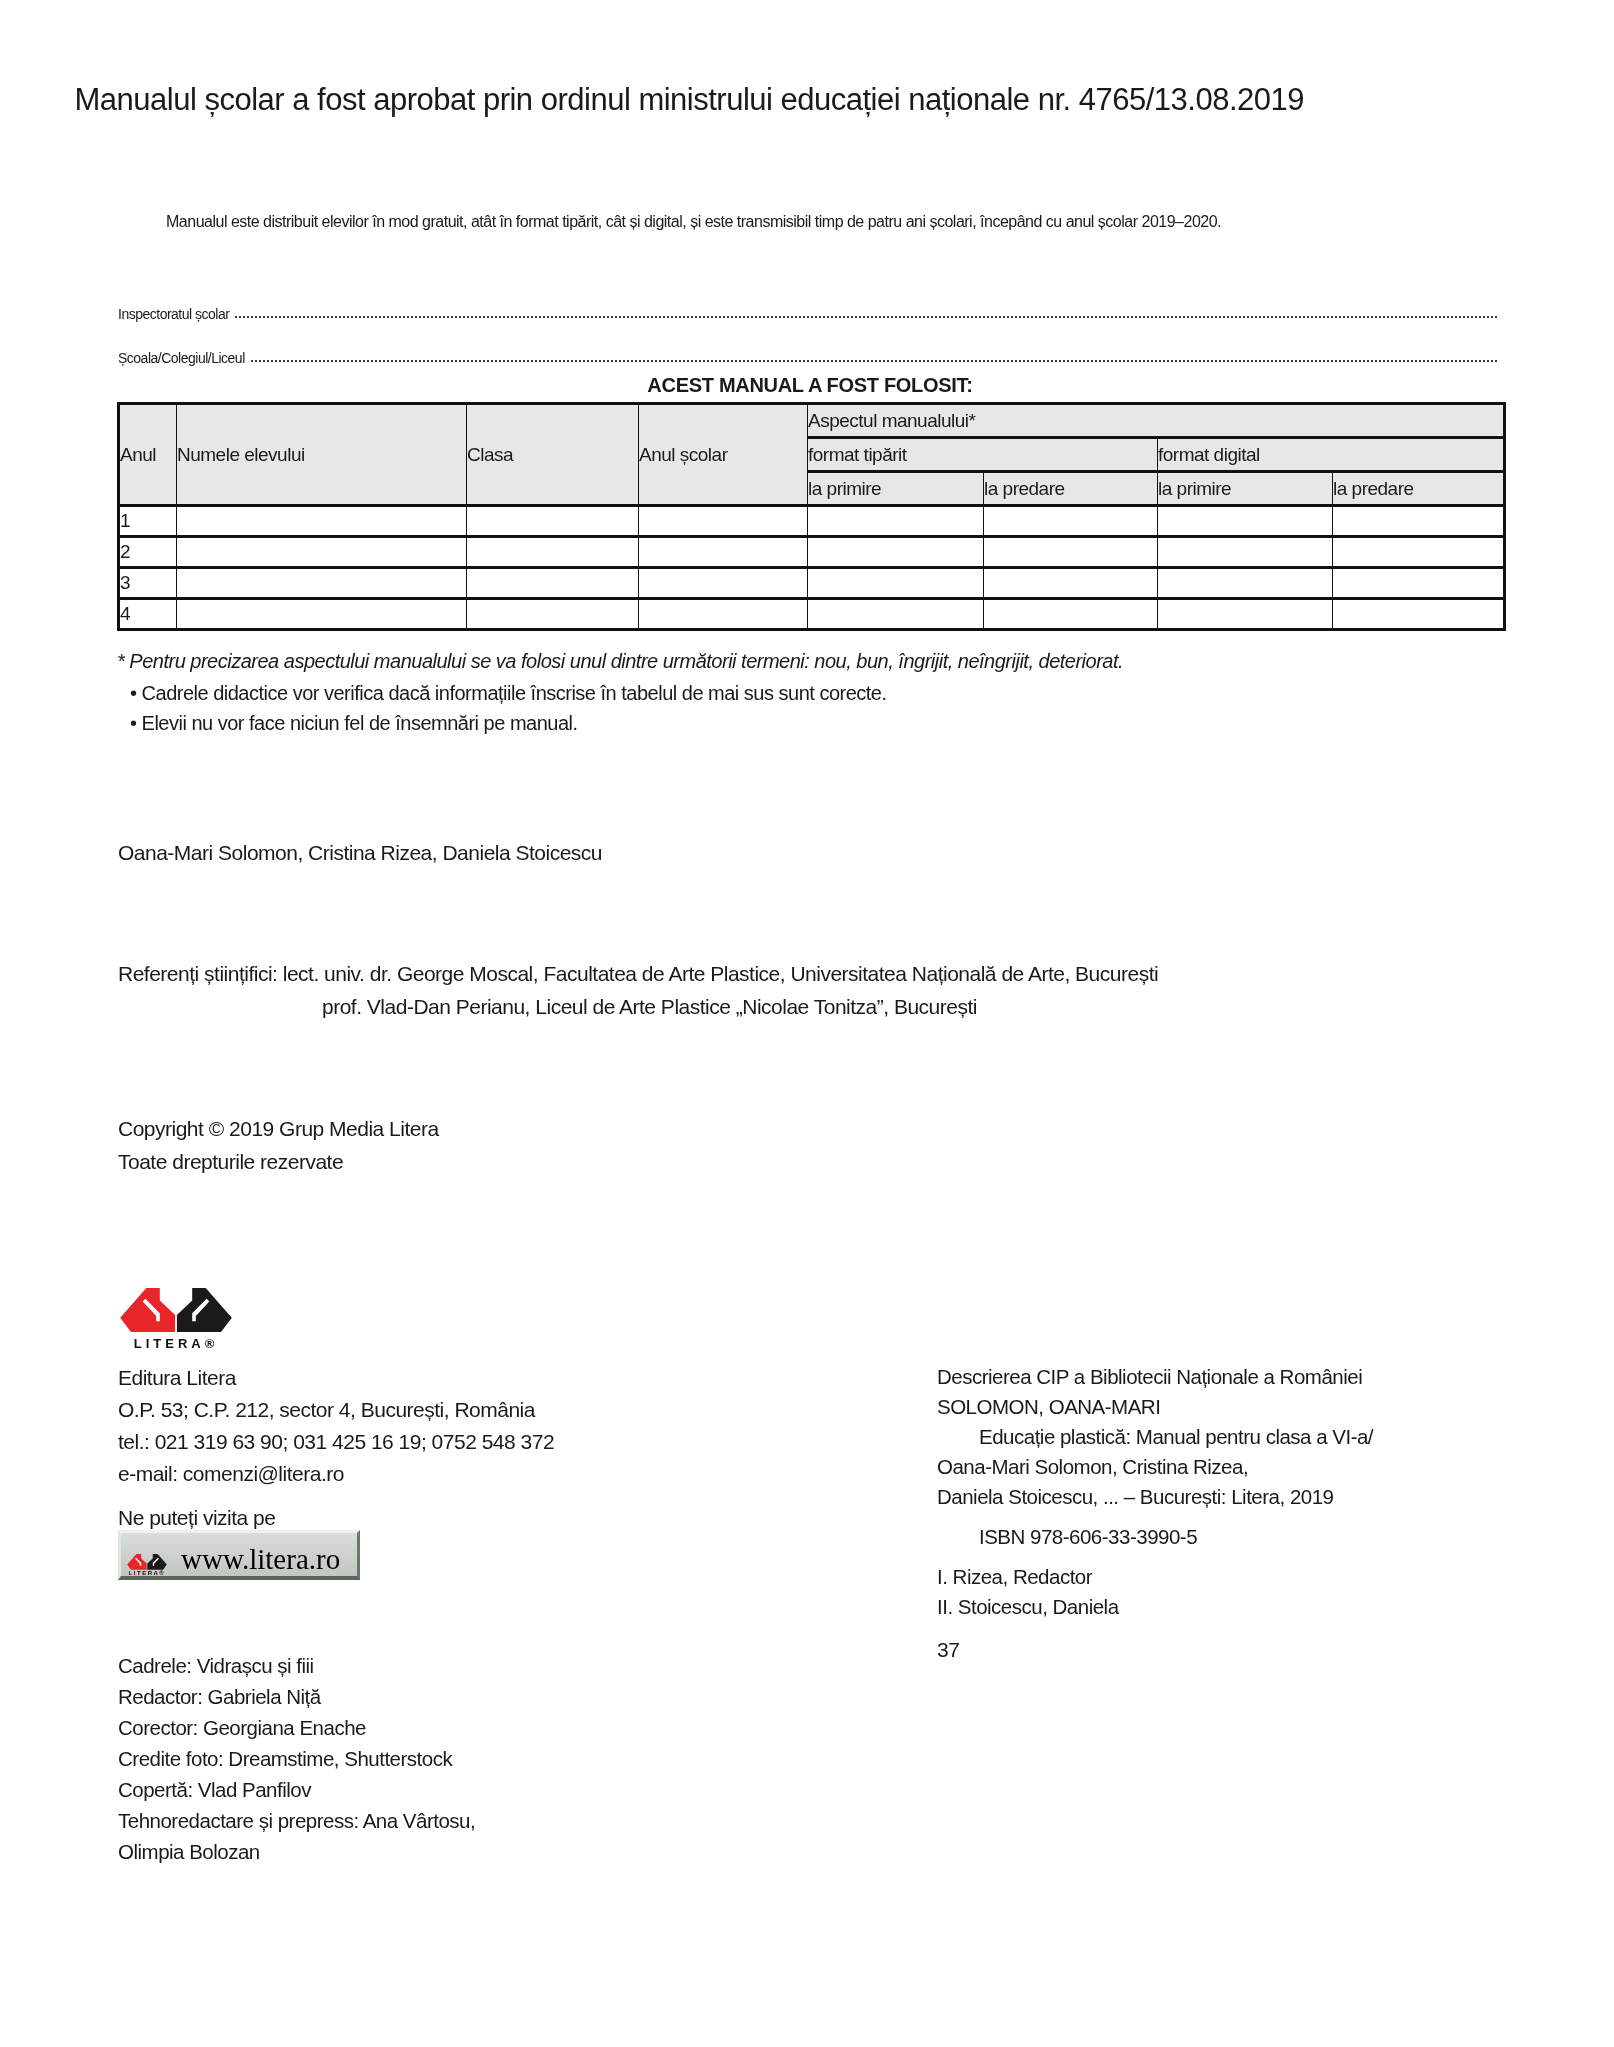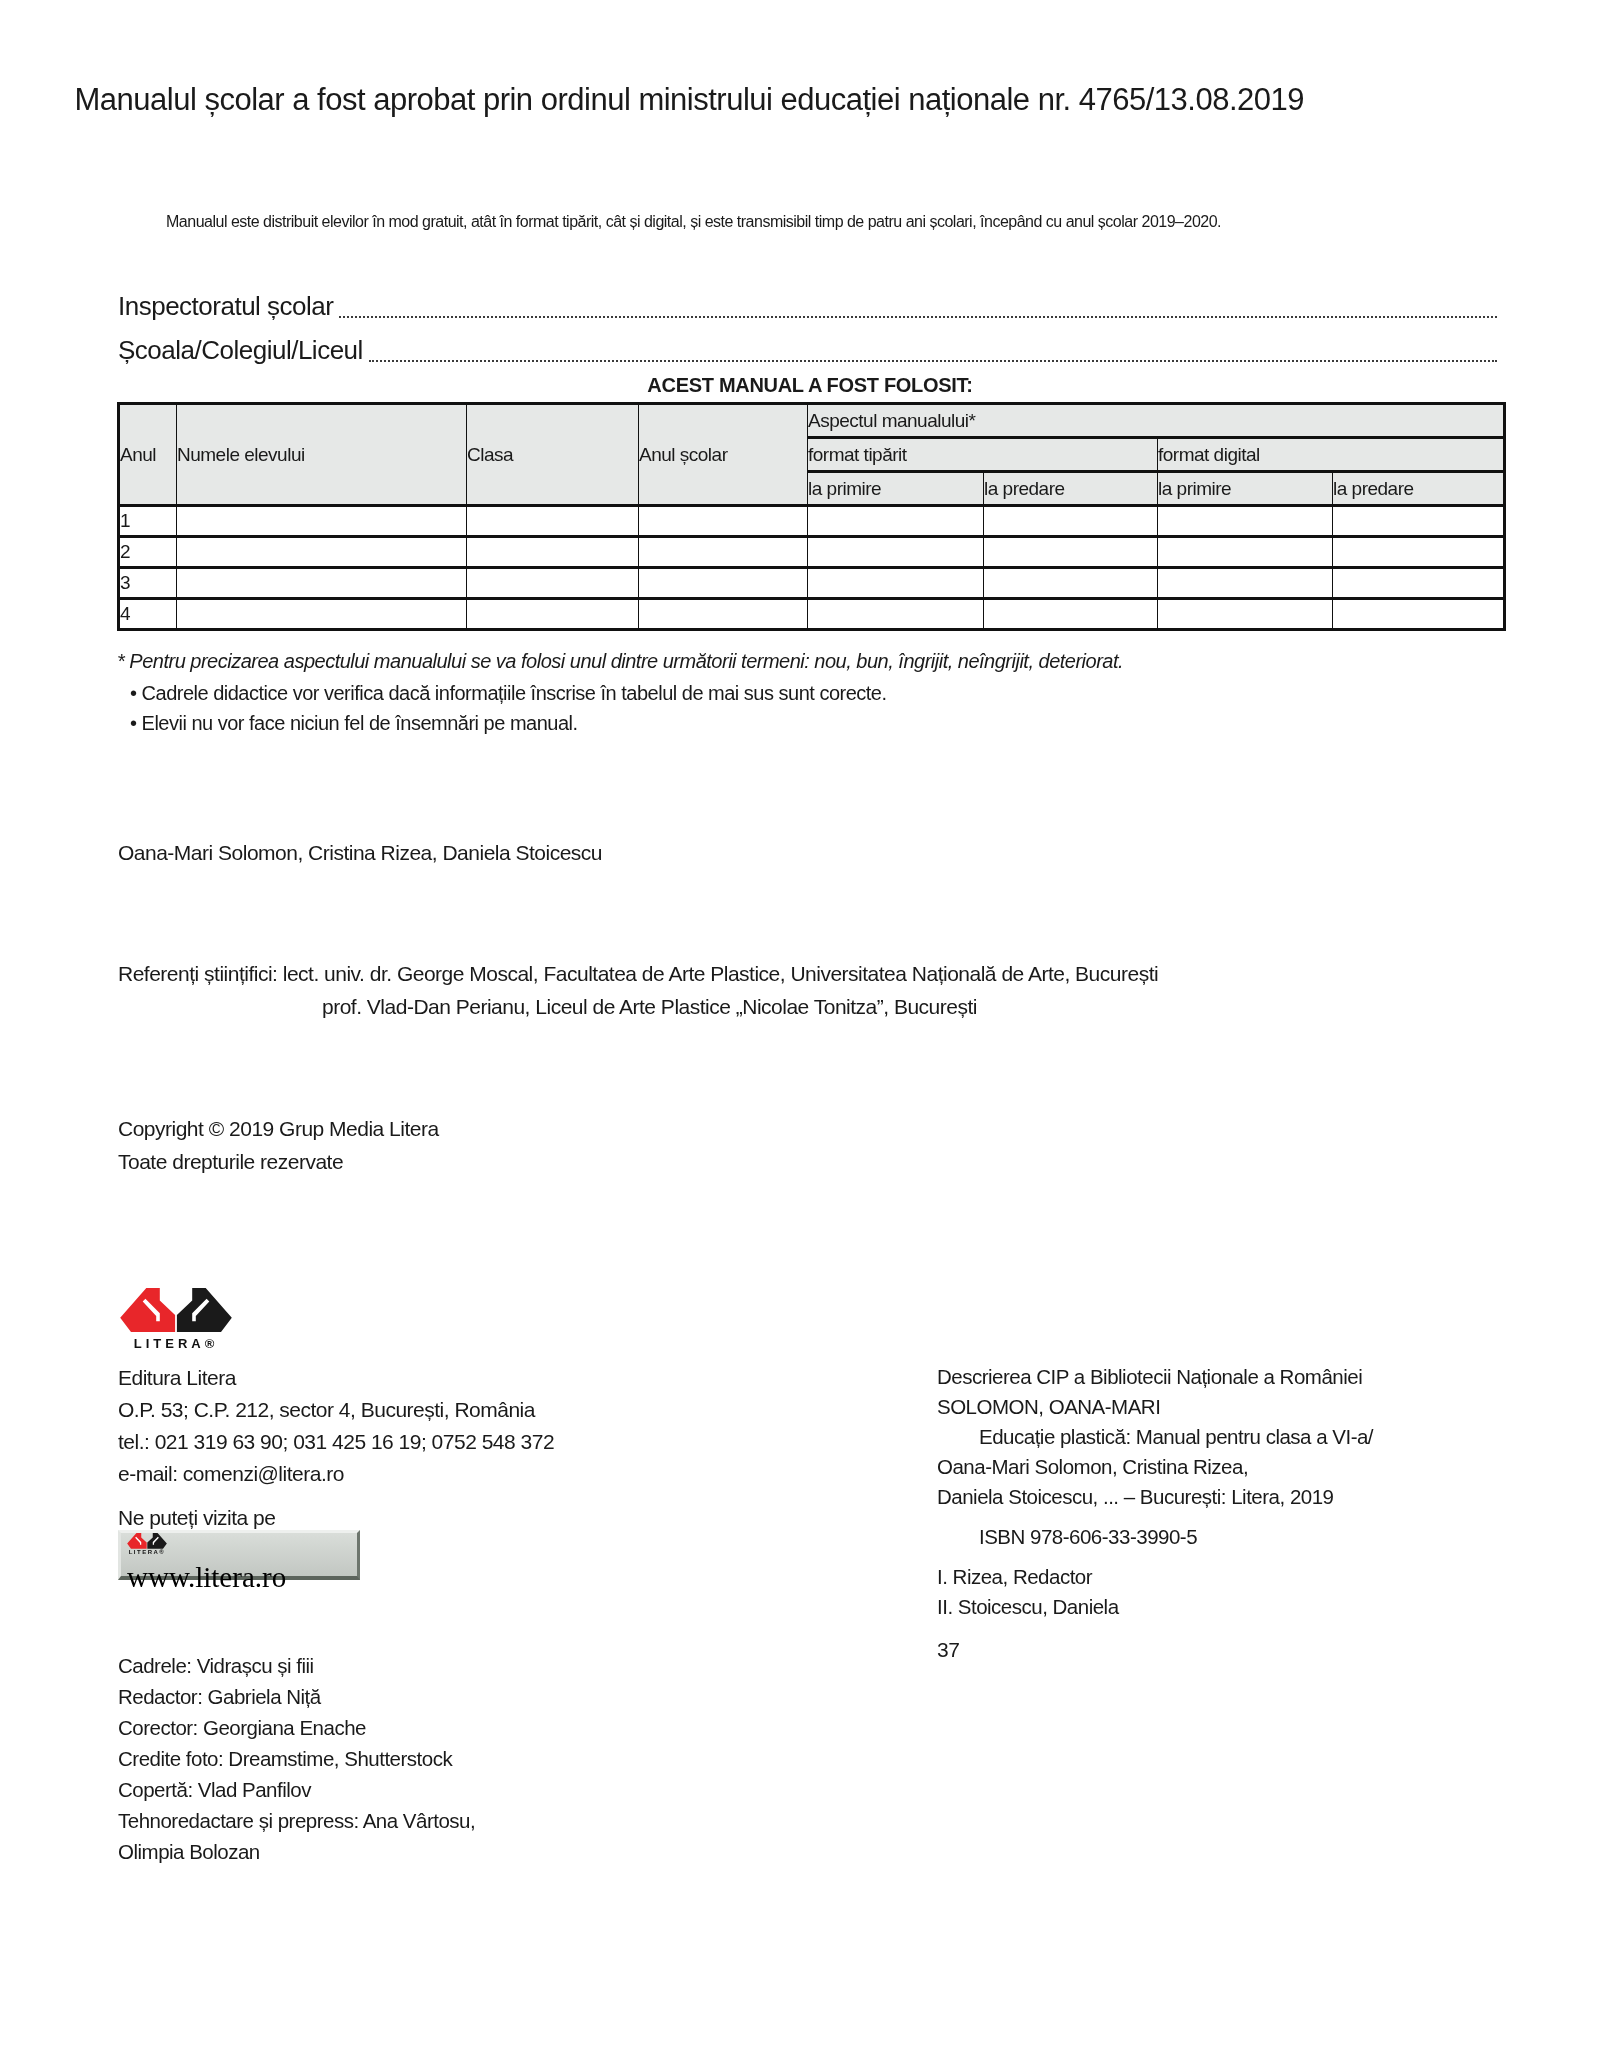--- a/index.html
+++ b/index.html
@@ -14,21 +14,21 @@
   }
   .abs { position:absolute; }
 
   .approval { top:82px; left:0; width:1304px; text-align:right; font-size:31px; }
 
   .para {
     top:205px; left:118px; width:1380px;
     text-align:justify; text-indent:48px; line-height:33px; font-size:16px;
   }
 
-  .field { left:118px; width:1379px; height:26px; display:flex; align-items:flex-end; font-size:26px; }
+  .field { left:118px; width:1379px; height:26px; display:flex; align-items:flex-end; font-size:14px; }
   .field-1 { top:296px; } .field-2 { top:340px; }
   .field .lbl { white-space:nowrap; padding-right:6px; }
   .dotline { flex:1; border-bottom:2px dotted #3a3a3a; margin-bottom:4px; height:1px; }
 
   .table-title { top:374px; left:117px; width:1386px; text-align:center; font-weight:bold; font-size:20px; letter-spacing:-0.3px; }
 
   .usage-table-wrap { top:402px; left:117px; }
   table { border-collapse:collapse; table-layout:fixed; width:1386px; border:3px solid #111; }
   th, td {
     border:solid #111; border-width:3px 1.5px;
@@ -55,23 +55,22 @@
   .logo-text { top:1336px; left:120px; width:112px; text-align:center; font-weight:bold; font-size:13px; letter-spacing:4px; color:#111; }
 
   .pub-block { top:1362px; left:118px; line-height:32px; }
   .visit { top:1506px; left:118px; }
 
   .web-btn {
     top:1530px; left:118px; width:242px; height:50px;
     background:linear-gradient(#d9ddd9,#c2c7c2);
     border-top:3px solid #eef0ee; border-left:3px solid #e2e5e2;
     border-right:3px solid #6d756d; border-bottom:4px solid #5c645c;
-    display:flex; align-items:flex-start; gap:6px; padding:0 8px 0 6px;
+    display:flex; align-items:flex-end; gap:14px; padding:0 8px 0 6px;
     cursor:pointer;
-    flex-direction:column;
   }
   .btn-logo { display:flex; flex-direction:column; align-items:center; line-height:1; }
   .btn-logo .mini-text { font-weight:bold; font-size:6px; letter-spacing:1.5px; color:#111; }
   .web-btn .url { font-family:"Liberation Serif", serif; font-size:29px; color:#000; letter-spacing:0; }
 
   .cip-block { top:1362px; left:937px; line-height:30px; font-size:20.5px; }
   .cip-indent { padding-left:42px; }
   .cip-gap { height:10px; }
   .cip-class { top:1638px; left:937px; }
 

